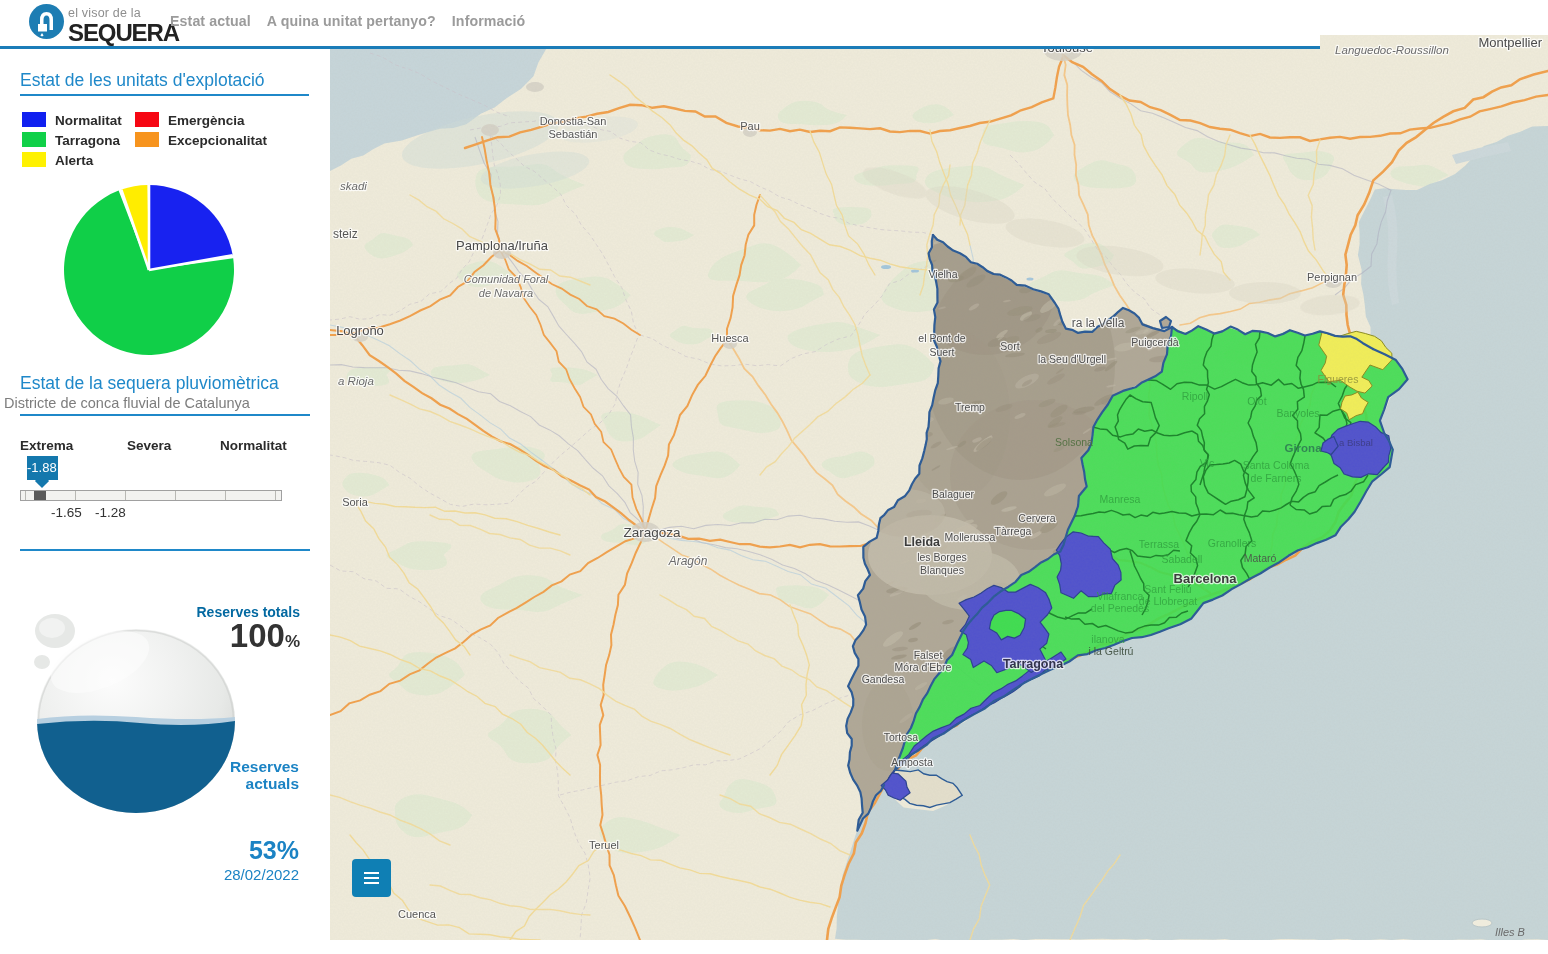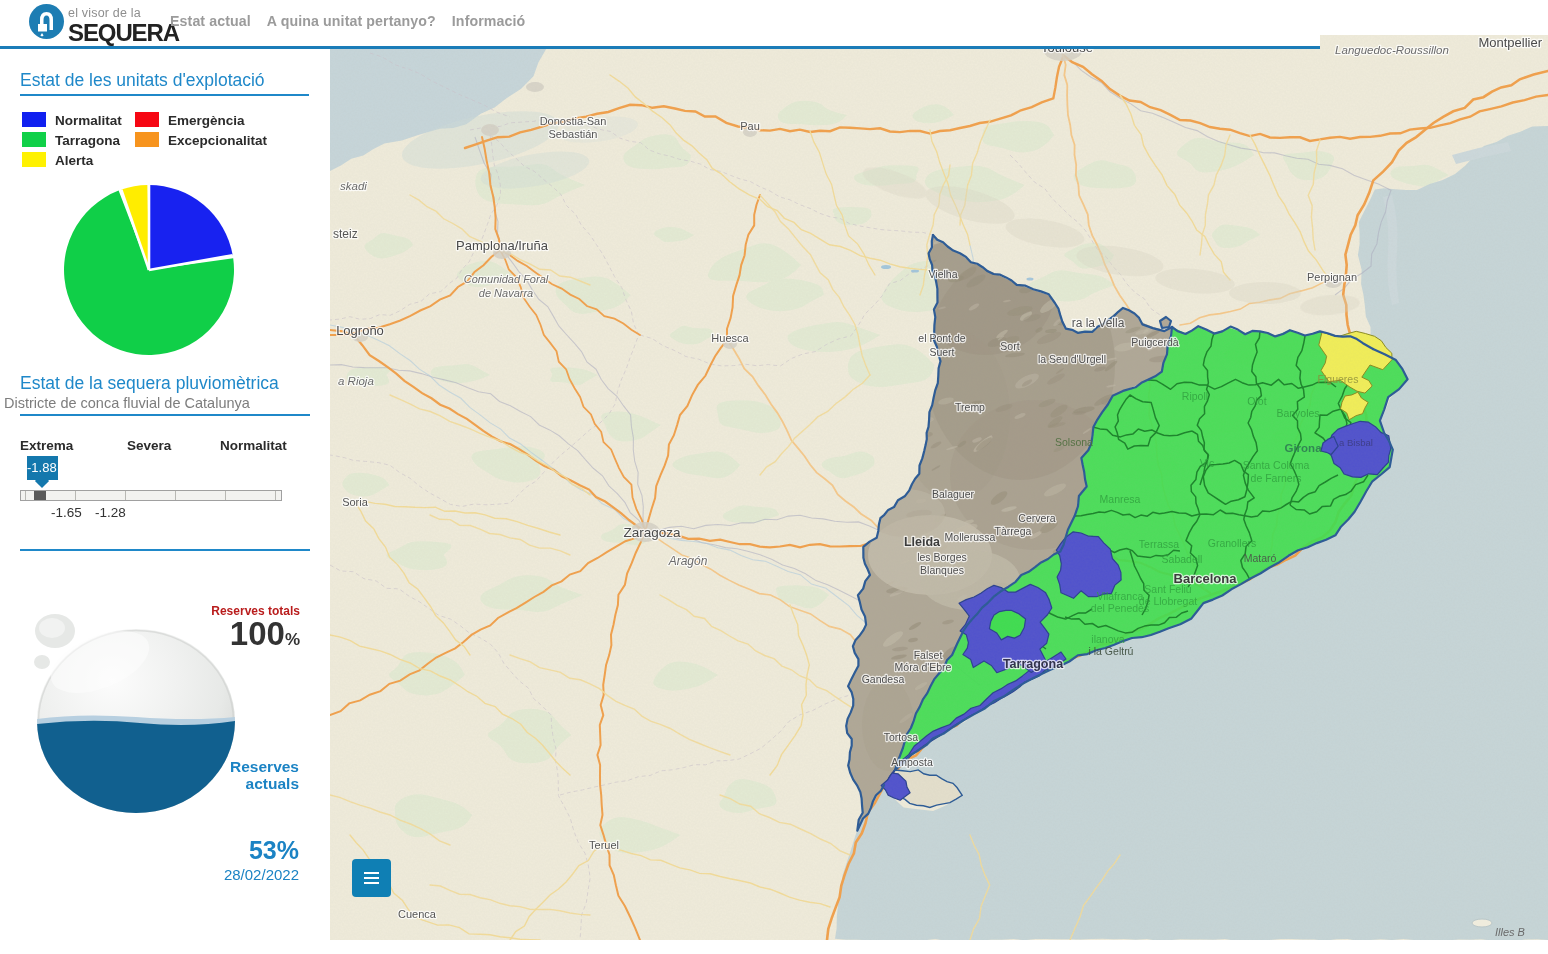--- a/index.html
+++ b/index.html
@@ -22,21 +22,21 @@
   #slider-labels{position:absolute;left:20px;top:389px;width:290px;font-size:13.5px;font-weight:bold;color:#2b2b2b;}
   #tooltip{position:absolute;left:27px;top:407px;width:31px;height:24px;background:#1478ad;color:#fff;font-size:13px;text-align:left;line-height:24px;}
   #tooltip:after{content:"";position:absolute;left:10px;top:20px;width:10px;height:10px;background:#1478ad;transform:rotate(45deg);}
   #track{position:absolute;left:20px;top:441px;width:260px;height:9px;background:#f2f2f0;border:1px solid #a0a0a0;}
   .tick{position:absolute;top:0;width:1px;height:9px;background:#b8b8b4;}
   #handle{position:absolute;left:13px;top:0;width:12px;height:9px;background:#5a5a5a;}
   .capL{position:absolute;left:4px;top:0;width:1px;height:9px;background:#b8b8b4;}
   .capR{position:absolute;right:5px;top:0;width:1px;height:9px;background:#b8b8b4;}
   #tickvals{position:absolute;left:0;top:456px;width:290px;font-size:13.5px;color:#333;}
   #resv-right{position:absolute;left:0;top:555px;width:300px;text-align:right;}
-  .rt1{font-size:12px;font-weight:bold;color:#b91c1c;}
+  .rt1{font-size:14px;font-weight:bold;color:#0369a1;}
   .rt2{font-size:33px;font-weight:bold;color:#333;line-height:0.95;}
   .rt2 .pc{font-size:17px;font-weight:bold;}
   #resv-blue{position:absolute;left:0;top:693px;width:299px;text-align:right;color:#1b83c4;}
   .bt1{font-size:15.5px;font-weight:bold;line-height:1.12;margin-top:16px;}
   .bt2{font-size:25px;font-weight:bold;line-height:1.05;margin-top:44px;}
   .bt3{font-size:15px;margin-top:3px;}
   #map{position:absolute;top:35px;left:330px;width:1376px;height:905px;background:#efecdf;overflow:hidden;z-index:1;}
   #menubtn{position:absolute;left:352px;top:859px;width:39px;height:38px;background:#0f7fb4;border-radius:4px;z-index:25;}
   #menubtn .bar{position:absolute;left:12px;width:15px;height:1.5px;background:#fff;}
 </style>

